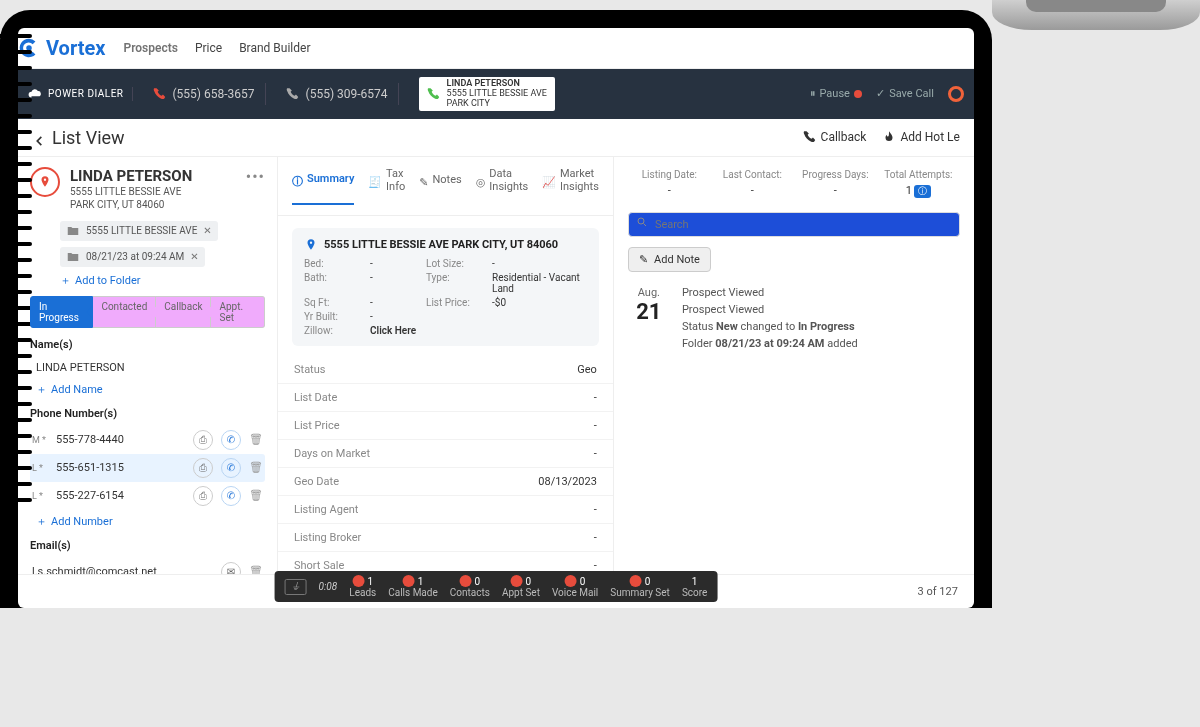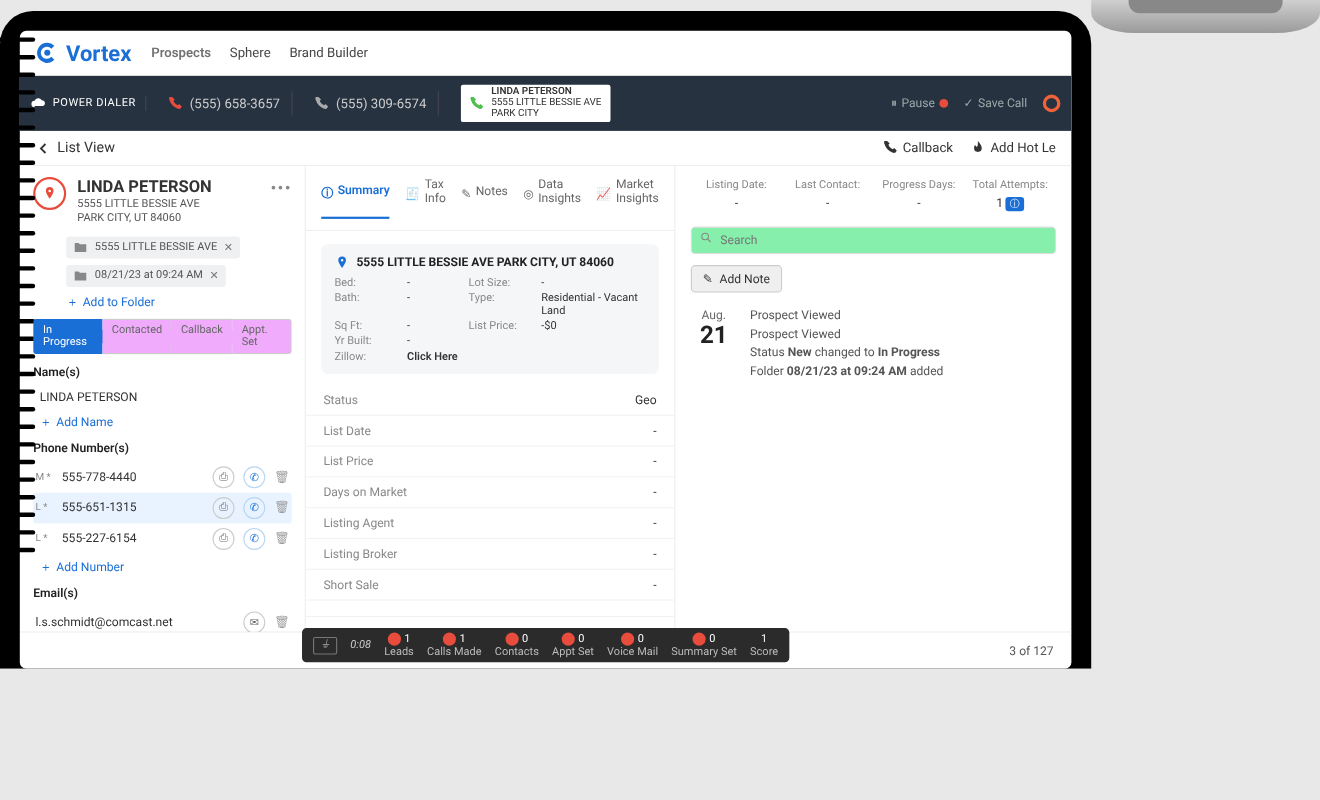--- a/index.html
+++ b/index.html
@@ -7,40 +7,40 @@
   .laptop { width: 1100px; margin: 10px auto 0; background:#000; border-radius: 30px 30px 0 0; padding: 18px 18px 0 18px; position:relative; }
   .screen { background:#fff; height: 580px; border-radius: 6px; overflow:hidden; display:flex; flex-direction:column; font-size:12px; color:#333; }
   .laptop-base { height: 30px; background: linear-gradient(#cfcfcf,#9a9a9a); width: 1180px; margin: 0 auto; border-radius: 0 0 40px 40px/0 0 18px 18px; position:relative; }
   .notch { width:140px;height:12px;background:#888;border-radius:0 0 10px 10px;position:absolute;left:50%;top:0;transform:translateX(-50%);}
   
   .fringe { position:absolute; left:-10px; top:20px; bottom:40px; width:60px; pointer-events:none; }
   .fringe span{display:block;height:4px;background:#000;margin:4px 0;border-radius:2px;}
   .fringe span:nth-child(odd){width:70%}.fringe span:nth-child(even){width:40%}
 
   
-  .topbar { display:flex; align-items:center; padding: 8px 14px; border-bottom:1px solid #eee; gap:18px;}
+  .topbar { display:flex; align-items:center; padding: 8px 0; border-bottom:1px solid #eee; gap:18px;}
   .logo { display:flex; align-items:center; gap:6px; font-weight:700; font-size:20px; color:#1a6fd6;}
   .logo-icon { width:22px;height:22px;}
   .topnav a { color:#444; font-size:12px; margin-right:14px; text-decoration:none; cursor:pointer;}
   .topnav a.active{color:#737373;font-weight:600;}
 
   .dialerbar { background:#273240; color:#ccc; display:flex; align-items:center; padding:4px 10px; gap:10px; font-size:12px;}
   .pd { display:flex; align-items:center; gap:6px; font-size:10px; letter-spacing:.5px; color:#fff; padding-right:8px; border-right:1px solid #445;}
   .dialnum { display:flex; align-items:center; gap:6px; padding:4px 10px; border-right:1px solid #445; cursor:pointer;}
   .dialnum svg{width:14px;height:14px;}
   .dialnum.red svg{color:#e74c3c}.dialnum.grn svg{color:#4fbf4f}
   .dialcard { background:#fff; color:#333; border-radius:2px; padding:2px 8px; display:flex; align-items:center; gap:6px; font-size:9px; line-height:1.1;}
   .dialcard .nm{font-weight:600}
   .dbar-right{margin-left:auto;display:flex;gap:14px;font-size:11px;color:#9aa;}
   .dbar-right span{display:flex;align-items:center;gap:4px;cursor:pointer}
   .reddot{width:8px;height:8px;background:#e74c3c;border-radius:50%;display:inline-block}
   .orangecircle{width:16px;height:16px;border:3px solid #f0623a;border-radius:50%;display:inline-block}
 
   .subbar{display:flex;align-items:center;padding:8px 14px;border-bottom:1px solid #eee;gap:12px;}
-  .subbar .back{display:flex;align-items:flex-end;gap:6px;cursor:pointer;font-size:13px;color:#333}
+  .subbar .back{display:flex;align-items:flex-end;gap:6px;cursor:pointer;font-size:18px;color:#333}
   .subbar-right{margin-left:auto;display:flex;gap:16px;font-size:12px;color:#333}
   .subbar-right span{display:flex;align-items:center;gap:4px;cursor:pointer}
 
   .body{flex:1;display:flex;overflow:hidden;}
   .left{width:260px;border-right:1px solid #eee;padding:10px 12px;overflow:auto}
   .mid{flex:1;border-right:1px solid #eee;overflow:auto;padding:0}
   .right{width:360px;overflow:auto;padding:12px 14px}
 
   .avatar{width:30px;height:30px;border-radius:50%;background:#fff;border:2px solid #e74c3c;display:flex;align-items:center;justify-content:center;color:#e74c3c}
   .lead-head{display:flex;gap:10px;align-items:flex-start}
@@ -89,21 +89,21 @@
 
   .kv{display:flex;justify-content:space-between;padding:7px 16px;font-size:11px;color:#666;border-bottom:1px solid #f2f2f2}
   .kv .k{color:#888}.kv .v{color:#333}
 
   
   .right h4{font-size:12px;font-weight:600;margin-bottom:8px}
   .stats{display:flex;gap:0;font-size:10px;color:#888;text-align:center;margin-bottom:10px}
   .stats div{flex:1}
   .stats .val{color:#333;margin-top:4px;font-size:11px}
   .badge{display:inline-block;background:#1a6fd6;color:#fff;border-radius:3px;padding:0 4px;font-size:9px;margin-left:2px}
-  .search{width:100%;border:1px solid #ddd;border-radius:4px;padding:5px 8px 5px 26px;font-size:11px;margin:4px 0 10px;background:#86efac}
+  .search{width:100%;border:1px solid #ddd;border-radius:4px;padding:5px 8px 5px 26px;font-size:11px;margin:4px 0 10px;background:#1d4ed8}
   .search-wrap{position:relative}
   .search-wrap svg{position:absolute;left:8px;top:8px;width:12px;height:12px;color:#888}
   .addnote{border:1px solid #ccc;border-radius:4px;padding:5px 10px;font-size:11px;color:#333;display:inline-flex;align-items:center;gap:6px;cursor:pointer}
   .timeline{margin-top:14px;display:flex;gap:12px;font-size:11px;color:#555}
   .timeline .date{text-align:center;color:#666;width:42px}
   .timeline .date b{font-size:22px;color:#222;display:block}
   .timeline .events div{margin-bottom:4px}
 
   
   .footer{position:relative}
@@ -188,21 +188,21 @@
     <div class="topbar">
       <div class="logo">
         <svg class="logo-icon" viewBox="0 0 24 24">
             <path fill="#1a6fd6" d="M12 2a10 10 0 1 0 7 17l-3-3a6 6 0 1 1 0-8l3-3A10 10 0 0 0 12 2z"></path>
             <circle cx="12" cy="12" r="3" fill="#1a6fd6"></circle>
           </svg>
         <span>Vortex</span>
       </div>
       <div class="topnav">
         <a class="active">Prospects</a>
-        <a>Sphere</a>
+        <a>Price</a>
         <a>Brand Builder</a>
       </div>
     </div>
 
     <div class="dialerbar">
       <div class="pd">
         <svg viewBox="0 0 24 24">
             <path fill="#fff" d="M6 18a5 5 0 0 1 0-10 6 6 0 0 1 11-1 4.5 4.5 0 0 1 1 9H6z"></path>
           </svg>
         <span>POWER DIALER</span>
@@ -387,20 +387,24 @@
           </div>
         <div class="kv">
             <span class="k">List Price</span>
             <span class="v">-</span>
           </div>
         <div class="kv">
             <span class="k">Days on Market</span>
             <span class="v">-</span>
           </div>
         <div class="kv">
+            <span class="k">Geo Date</span>
+            <span class="v">08/13/2023</span>
+          </div>
+        <div class="kv">
             <span class="k">Listing Agent</span>
             <span class="v">-</span>
           </div>
         <div class="kv">
             <span class="k">Listing Broker</span>
             <span class="v">-</span>
           </div>
         <div class="kv">
             <span class="k">Short Sale</span>
             <span class="v">-</span>

